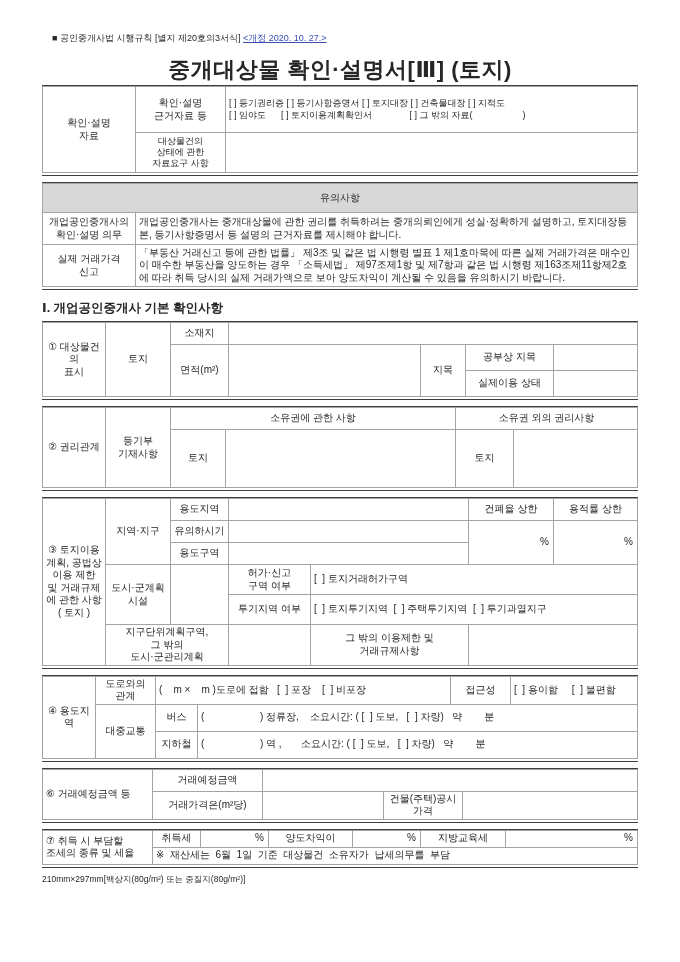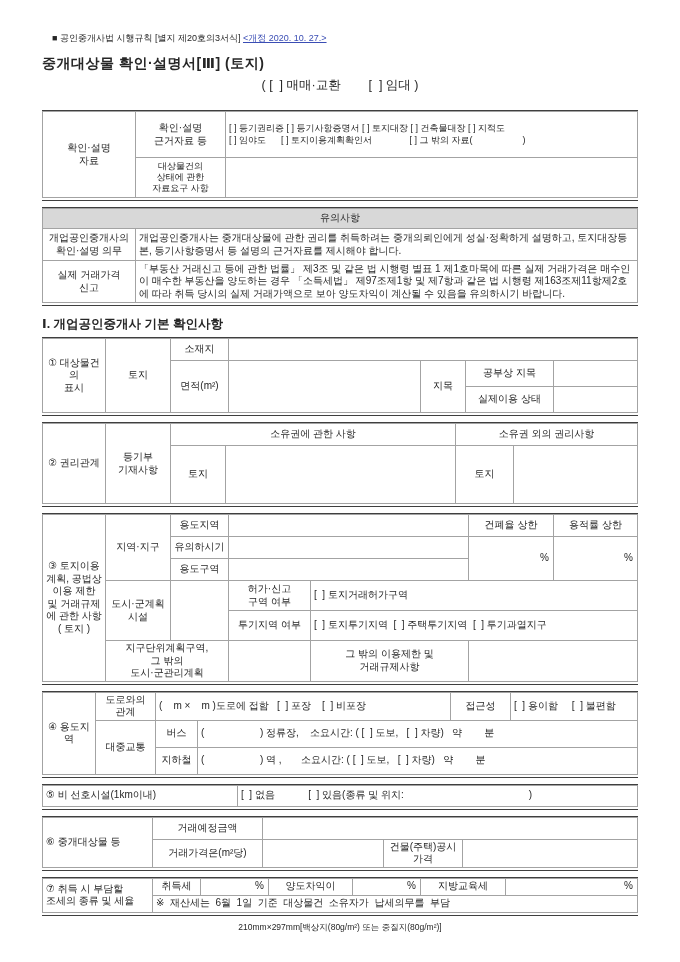--- a/index.html
+++ b/index.html
@@ -8,46 +8,45 @@
   body {
     width: 680px; height: 962px; overflow: hidden;
     background: #ffffff; color: #262626;
     font-family: "Liberation Sans", "DejaVu Sans", sans-serif;
   }
   .page { padding: 22px 42px 0 42px; }
 
   .notice-row { font-size: 9px; white-space: pre-wrap; }
   .notice-row .accent { color: var(--accent); text-decoration: underline; }
   .page-no { text-align: right; font-size: 9px; margin: 7px 0 1px; }
-  .title { text-align: left; font-size: 14px; font-weight: bold; letter-spacing: 0.5px; }
+  .title { text-align: center; font-size: 22px; font-weight: bold; letter-spacing: 0.5px; }
   .subtitle { text-align: center; font-size: 12.5px; margin: 4px 0 16px; white-space: pre-wrap; }
 
   .sec { border-top: 1.5px solid #3f3f3f; border-bottom: 1px solid #3f3f3f; padding-bottom: 2px; margin-bottom: 6px; }
   .sec table { width: 100%; border-collapse: collapse; table-layout: fixed; border-bottom: 1px solid #5a5a5a; }
   td {
     border: 1px solid #a3a3a3; font-size: 10px; line-height: 1.25;
     padding: 1px 3px; vertical-align: middle; white-space: pre-wrap; overflow: hidden;
   }
   .c { text-align: center; }
   .small { font-size: 9px; }
   .pct { text-align: right; padding-right: 4px; }
   .hd { background: var(--hdbg); text-align: center; }
   .sec-heading { font-size: 12.5px; font-weight: bold; margin: 10px 0 4px; }
-  .footer { text-align: center; font-size: 8.5px; margin-top: 2px; }
+  .footer { text-align: left; font-size: 8.5px; margin-top: 2px; }
 </style>
 </head>
 <body>
 
 <div class="page">
 
   <div class="notice-row">
     <span>■ 공인중개사법 시행규칙 [별지 제20호의3서식] </span><span class="accent">&lt;개정 2020. 10. 27.&gt;</span>
   </div>
   <div class="title">중개대상물 확인·설명서[Ⅲ] (토지)</div>
-  <div class="subtitle">( [  ] 매매·교환        [  ] 임대 )</div>
 
   <div class="sec">
     <table>
       <colgroup>
           <col style="width:93px">
           <col style="width:90px">
           <col>
         </colgroup>
       <tbody>
           <tr style="height:46px">
@@ -68,21 +67,21 @@
       </table>
   </div>
 
   <div class="sec">
     <table>
       <colgroup>
           <col style="width:93px">
           <col>
         </colgroup>
       <tbody>
-          <tr style="height:20px">
+          <tr style="height:29px">
         <td colspan="2" class="hd">유의사항</td>
       </tr>
       <tr style="height:32px">
         <td class="c">개업공인중개사의
 확인·설명 의무</td>
         <td>개업공인중개사는 중개대상물에 관한 권리를 취득하려는 중개의뢰인에게 성실·정확하게 설명하고, 토지대장등본, 등기사항증명서 등 설명의 근거자료를 제시해야 합니다.</td>
       </tr>
       <tr style="height:42px">
         <td class="c">실제 거래가격
 신고</td>
@@ -241,47 +240,33 @@
         <td colspan="3">(                    ) 정류장,    소요시간: ( [  ] 도보,   [  ] 차량)   약        분</td>
       </tr>
       <tr style="height:27px">
         <td class="c">지하철</td>
         <td colspan="3">(                    ) 역 ,       소요시간: ( [  ] 도보,   [  ] 차량)   약        분</td>
       </tr>
     </tbody>
       </table>
   </div>
 
-  <div class="sec">
-    <table>
-      <colgroup>
-          <col style="width:195px">
-          <col>
-        </colgroup>
-      <tbody>
-          <tr style="height:21px">
-        <td>⑤ 비 선호시설(1km이내)</td>
-        <td>[  ] 없음            [  ] 있음(종류 및 위치:                                             )</td>
-      </tr>
-    </tbody>
-      </table>
-  </div>
 
   <div class="sec">
     <table>
       <colgroup>
           <col style="width:110px">
           <col style="width:110px">
           <col style="width:121px">
           <col style="width:79px">
           <col>
         </colgroup>
       <tbody>
           <tr style="height:22px">
-        <td rowspan="2">⑥ 중개대상물 등</td>
+        <td rowspan="2">⑥ 거래예정금액 등</td>
         <td class="c">거래예정금액</td>
         <td colspan="3"></td>
       </tr>
       <tr style="height:28px">
         <td class="c">거래가격은(m²당)</td>
         <td></td>
         <td class="c">건물(주택)공시가격</td>
         <td></td>
       </tr>
     </tbody>

